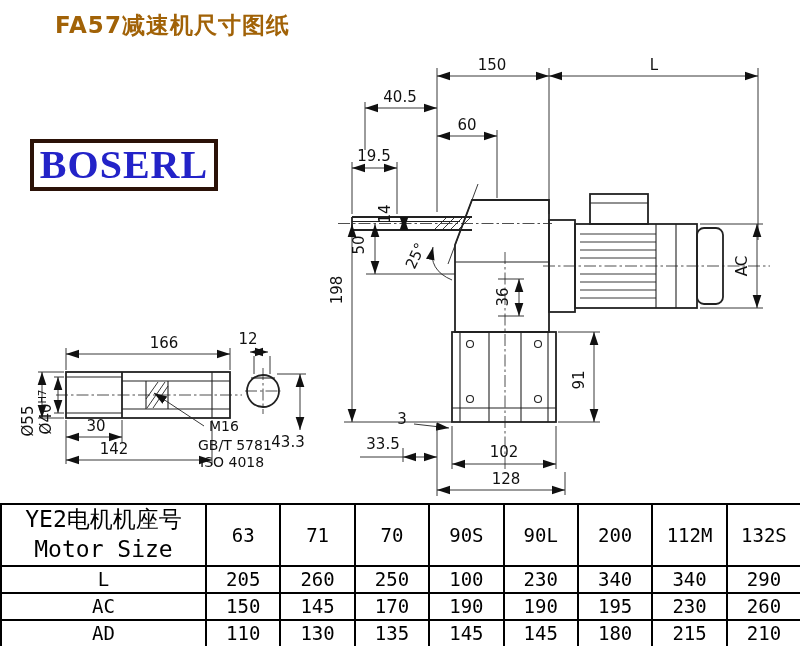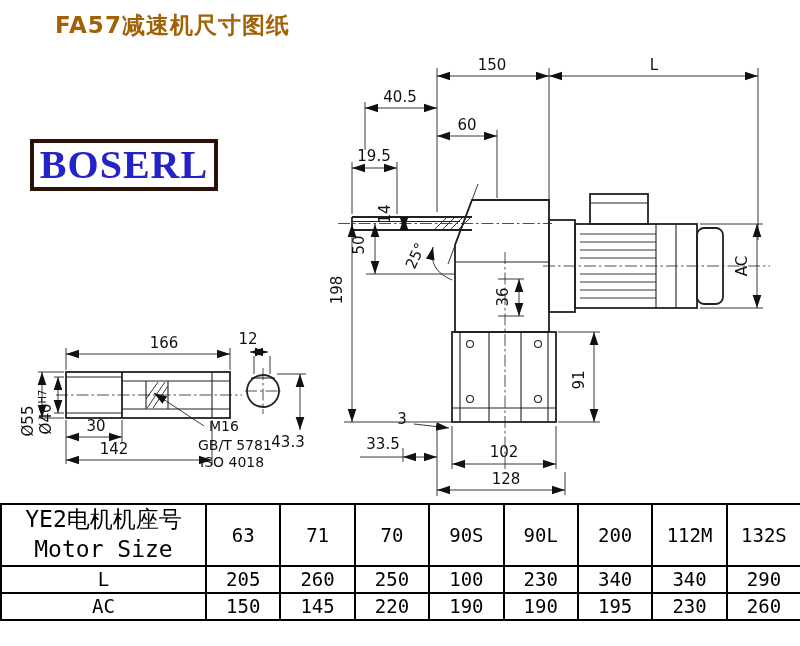--- a/index.html
+++ b/index.html
@@ -256,23 +256,34 @@
       <td>100</td>
       <td>230</td>
       <td>340</td>
       <td>340</td>
       <td>290</td>
     </tr>
     <tr class="data">
       <td>AC</td>
       <td>150</td>
       <td>145</td>
-      <td>220</td>
+      <td>170</td>
       <td>190</td>
       <td>190</td>
       <td>195</td>
       <td>230</td>
       <td>260</td>
     </tr>
+    <tr class="data">
+      <td>AD</td>
+      <td>110</td>
+      <td>130</td>
+      <td>135</td>
+      <td>145</td>
+      <td>145</td>
+      <td>180</td>
+      <td>215</td>
+      <td>210</td>
+    </tr>
   </tbody>
     </table>
 
 </div>
 
 </body></html>

